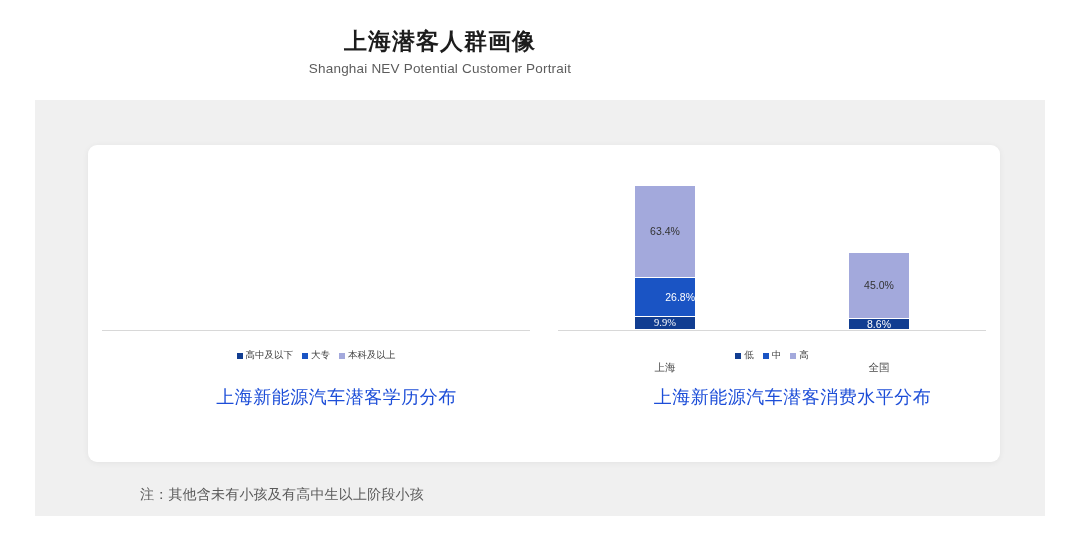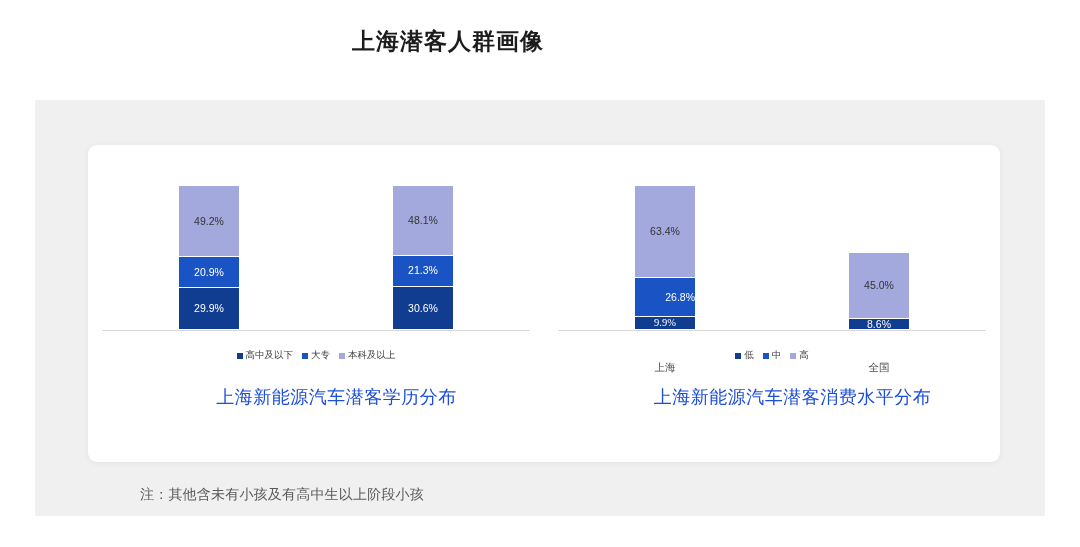--- a/index.html
+++ b/index.html
@@ -7,21 +7,21 @@
     width: 1080px;
     height: 547px;
     background: #ffffff;
     font-family: "Liberation Sans", "DejaVu Sans", sans-serif;
     overflow: hidden;
   }
 
   .page { position: relative; width: 1080px; height: 547px; background: #ffffff; }
 
   
-  .header { position: absolute; left: 8px; top: 26px; width: 880px; text-align: center; }
+  .header { position: absolute; left: 0; top: 26px; width: 880px; text-align: center; }
   .title-cn {
     font-size: 23px;
     font-weight: bold;
     color: #1c1c1c;
     letter-spacing: 1px;
     line-height: 30px;
   }
   .title-en {
     font-size: 13.5px;
     color: #5c5c5c;
@@ -171,53 +171,28 @@
     white-space: nowrap;
   }
 </style>
 </head>
 <body>
 
 <div class="page">
 
   <div class="header">
     <div class="title-cn">上海潜客人群画像</div>
+    <div class="title-en">Shanghai NEV Potential Customer Portrait</div>
   </div>
 
   <div class="panel"></div>
 
   <div class="card">
     <div class="charts" id="charts-container">
         <div class="chart-block">
-          <div class="plot">
-            <div class="bars">
-              <div class="bar">
-                <div class="seg high" style="height: 49.2%;">
-                  <span>49.2%</span>
-                </div>
-                <div class="seg mid" style="height: 20.9%;">
-                  <span>20.9%</span>
-                </div>
-                <div class="seg low" style="height: 29.9%;">
-                  <span>29.9%</span>
-                </div>
-              </div>
-              <div class="bar">
-                <div class="seg high" style="height: 48.1%;">
-                  <span>48.1%</span>
-                </div>
-                <div class="seg mid" style="height: 21.3%;">
-                  <span>21.3%</span>
-                </div>
-                <div class="seg low" style="height: 30.6%;">
-                  <span>30.6%</span>
-                </div>
-              </div>
-            </div>
-          </div>
           <div class="axis-line"></div>
           <div class="ticks">
             <div class="tick"></div>
             <div class="tick"></div>
           </div>
           <div class="legend">
             <div class="legend-item">
               <span class="legend-swatch" style="background: rgb(17, 61, 145);"></span>
               <span>高中及以下</span>
             </div>

